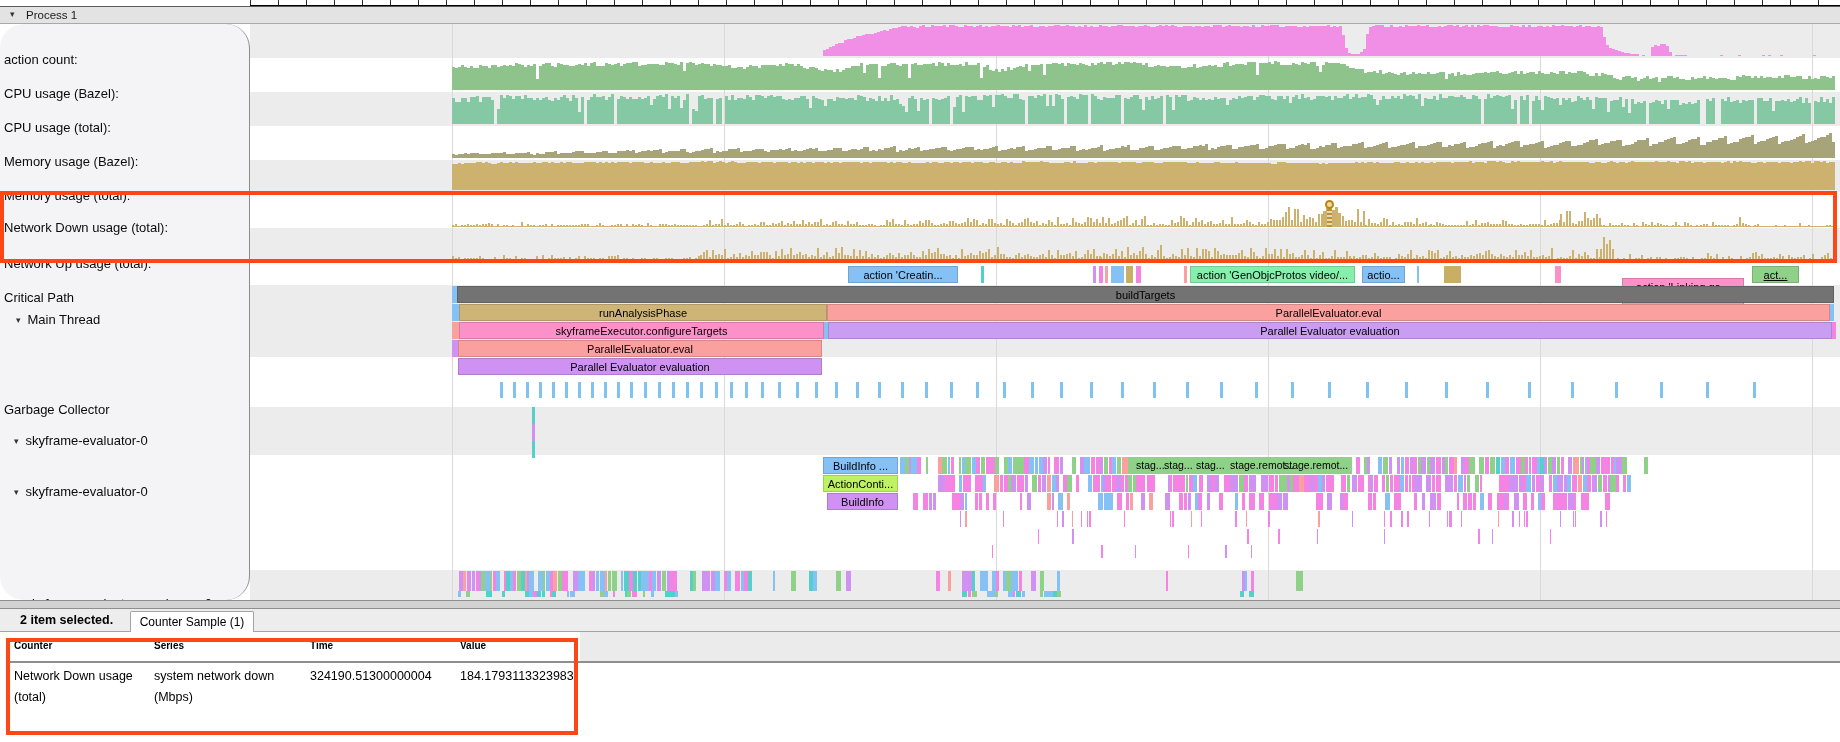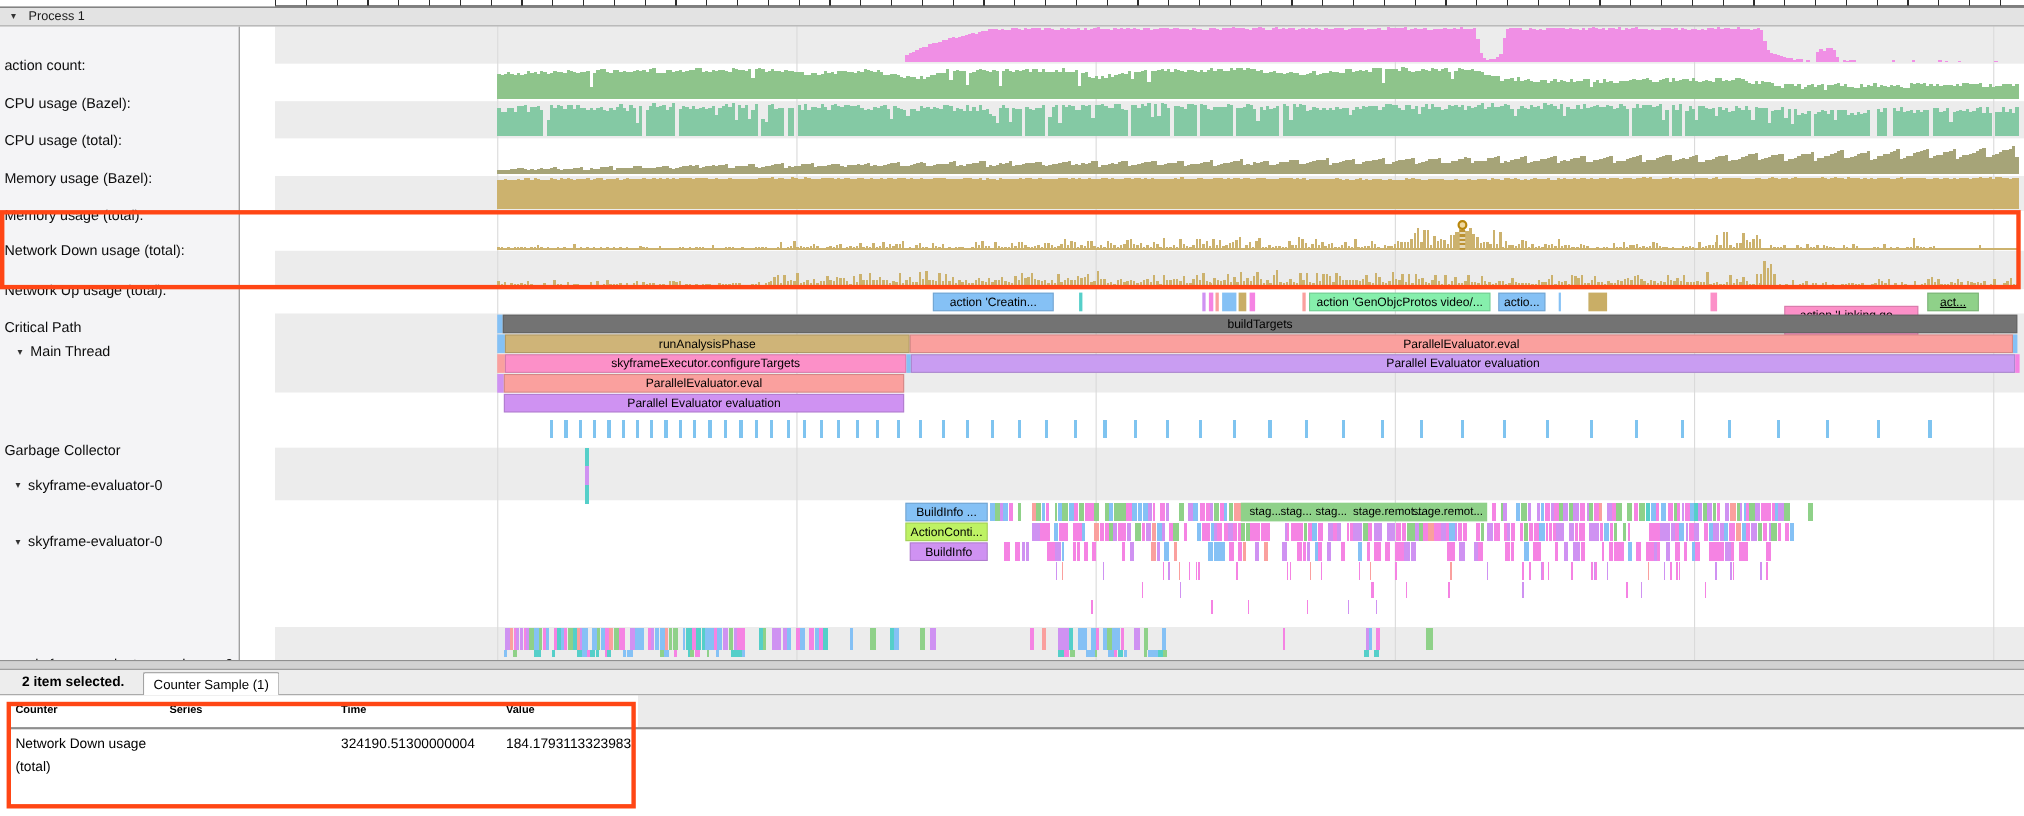--- a/index.html
+++ b/index.html
@@ -21,22 +21,22 @@
   #ruler{position:absolute;left:250px;top:0;width:1590px;height:6px;z-index:6;
          background:repeating-linear-gradient(90deg,#2a2a2a 0 1px,transparent 1px 28px);
          border-bottom:1px solid #000;}
   #process-header{position:absolute;left:0;top:6px;width:1840px;height:18px;z-index:6;
          background:#e3e3e3;border-top:1px solid #5a5a5a;border-bottom:1px solid #a8a8a8;
          font-size:11.5px;color:#1a1a1a;}
   #process-header .tri{position:absolute;left:10px;top:2px;font-size:9px;color:#333;}
   #process-header .ph-label{position:absolute;left:26px;top:2px;}
 
   
-  #sidebar{position:absolute;left:0;top:24px;width:218px;height:576px;z-index:5;
-           background:#f4f4f6;border-right:1px solid #8c8c8c;}
+  #sidebar{position:absolute;left:0;top:24px;width:250px;height:576px;z-index:5;
+           background:#f4f4f6;border-right:1px solid #8c8c8c;border-radius:24px;}
   .side-label{position:absolute;font-size:13px;color:#0b0b0b;white-space:nowrap;height:16px;}
   .side-label .arrow{font-size:9px;color:#333;margin-right:7px;position:relative;top:-1px;}
 
   
   .hl-box{position:absolute;border:4px solid #ff4615;z-index:7;}
 
   
   #divider{position:absolute;left:0;top:600px;width:1840px;height:9px;z-index:6;
            background:#d2d2d2;border-top:1px solid #8f8f8f;border-bottom:1px solid #8f8f8f;}
   #tabstrip{position:absolute;left:0;top:609px;width:1840px;height:23px;z-index:6;
@@ -199,20 +199,21 @@
 
   <div id="table-header-band"></div>
   <div id="table-header-line"></div>
 
   <div class="th-cell" style="left:14px">Counter</div>
   <div class="th-cell" style="left:154px">Series</div>
   <div class="th-cell" style="left:310px">Time</div>
   <div class="th-cell" style="left:460px">Value</div>
 
   <div class="td-cell" style="left:14px;width:125px">Network Down usage (total)</div>
+  <div class="td-cell" style="left:154px;width:135px">system network down (Mbps)</div>
   <div class="td-cell" style="left:310px;width:145px;white-space:nowrap">324190.51300000004</div>
   <div class="td-cell" style="left:460px;width:120px;white-space:nowrap">184.1793113323983</div>
 
   <div id="marker-circle" style="left: 1325px; top: 200px;"></div>
   <div id="marker-band" style="left: 1327px; top: 209px; height: 18px;"></div>
 
   <div id="hl-network" class="hl-box" style="left: 0px; top: 191px; width: 1837px; height: 72px; border-color: rgb(255, 70, 21);"></div>
   <div id="hl-table" class="hl-box" style="left: 6px; top: 638px; width: 572px; height: 97px; border-color: rgb(255, 70, 21);"></div>
 </div>
 

